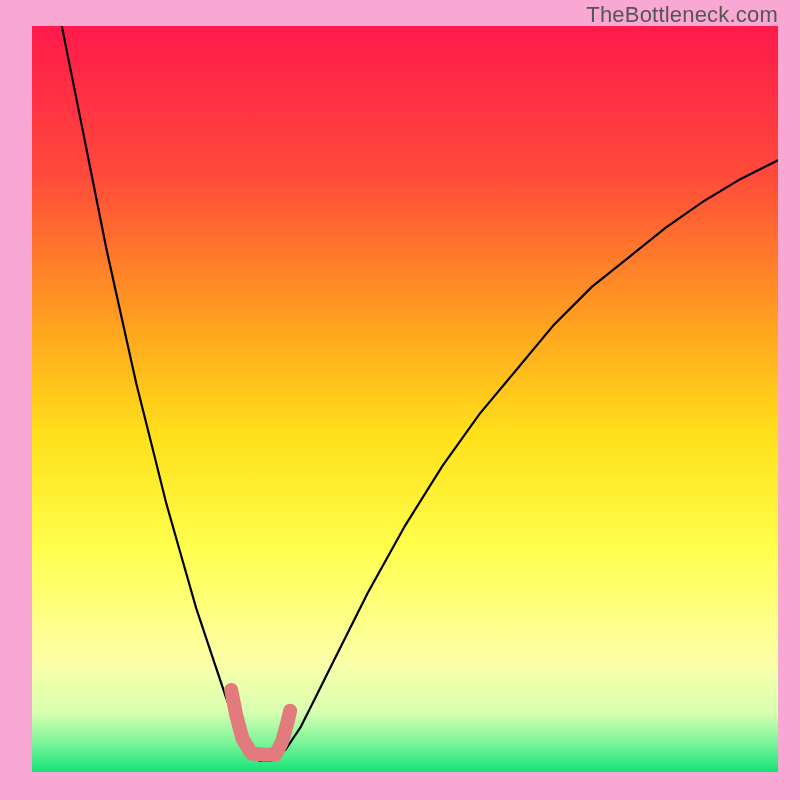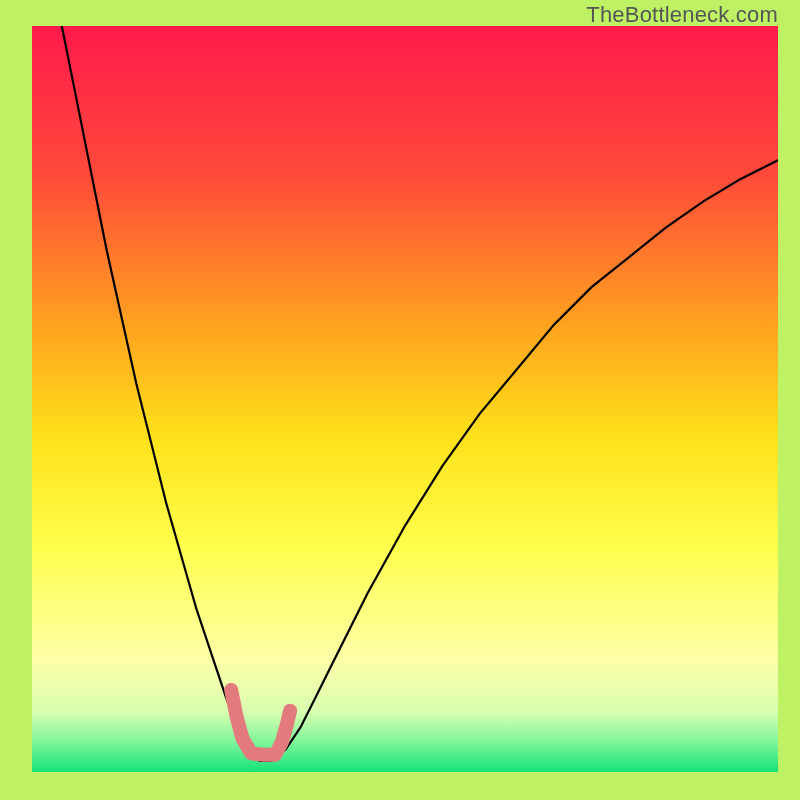--- a/index.html
+++ b/index.html
@@ -8,21 +8,21 @@
     width: 800px;
     height: 800px;
     background: #000;
     overflow: hidden;
     font-family: Arial, Helvetica, sans-serif;
   }
   .frame {
     position: absolute;
     left: 0; top: 0;
     width: 800px; height: 800px;
-    background: #bef264;
+    background: #f9a8d4;
   }
   .watermark {
     position: absolute;
     top: 2px;
     right: 22px;
     color: #555;
     font-size: 22px;
     font-weight: 500;
     letter-spacing: 0.2px;
     user-select: none;

